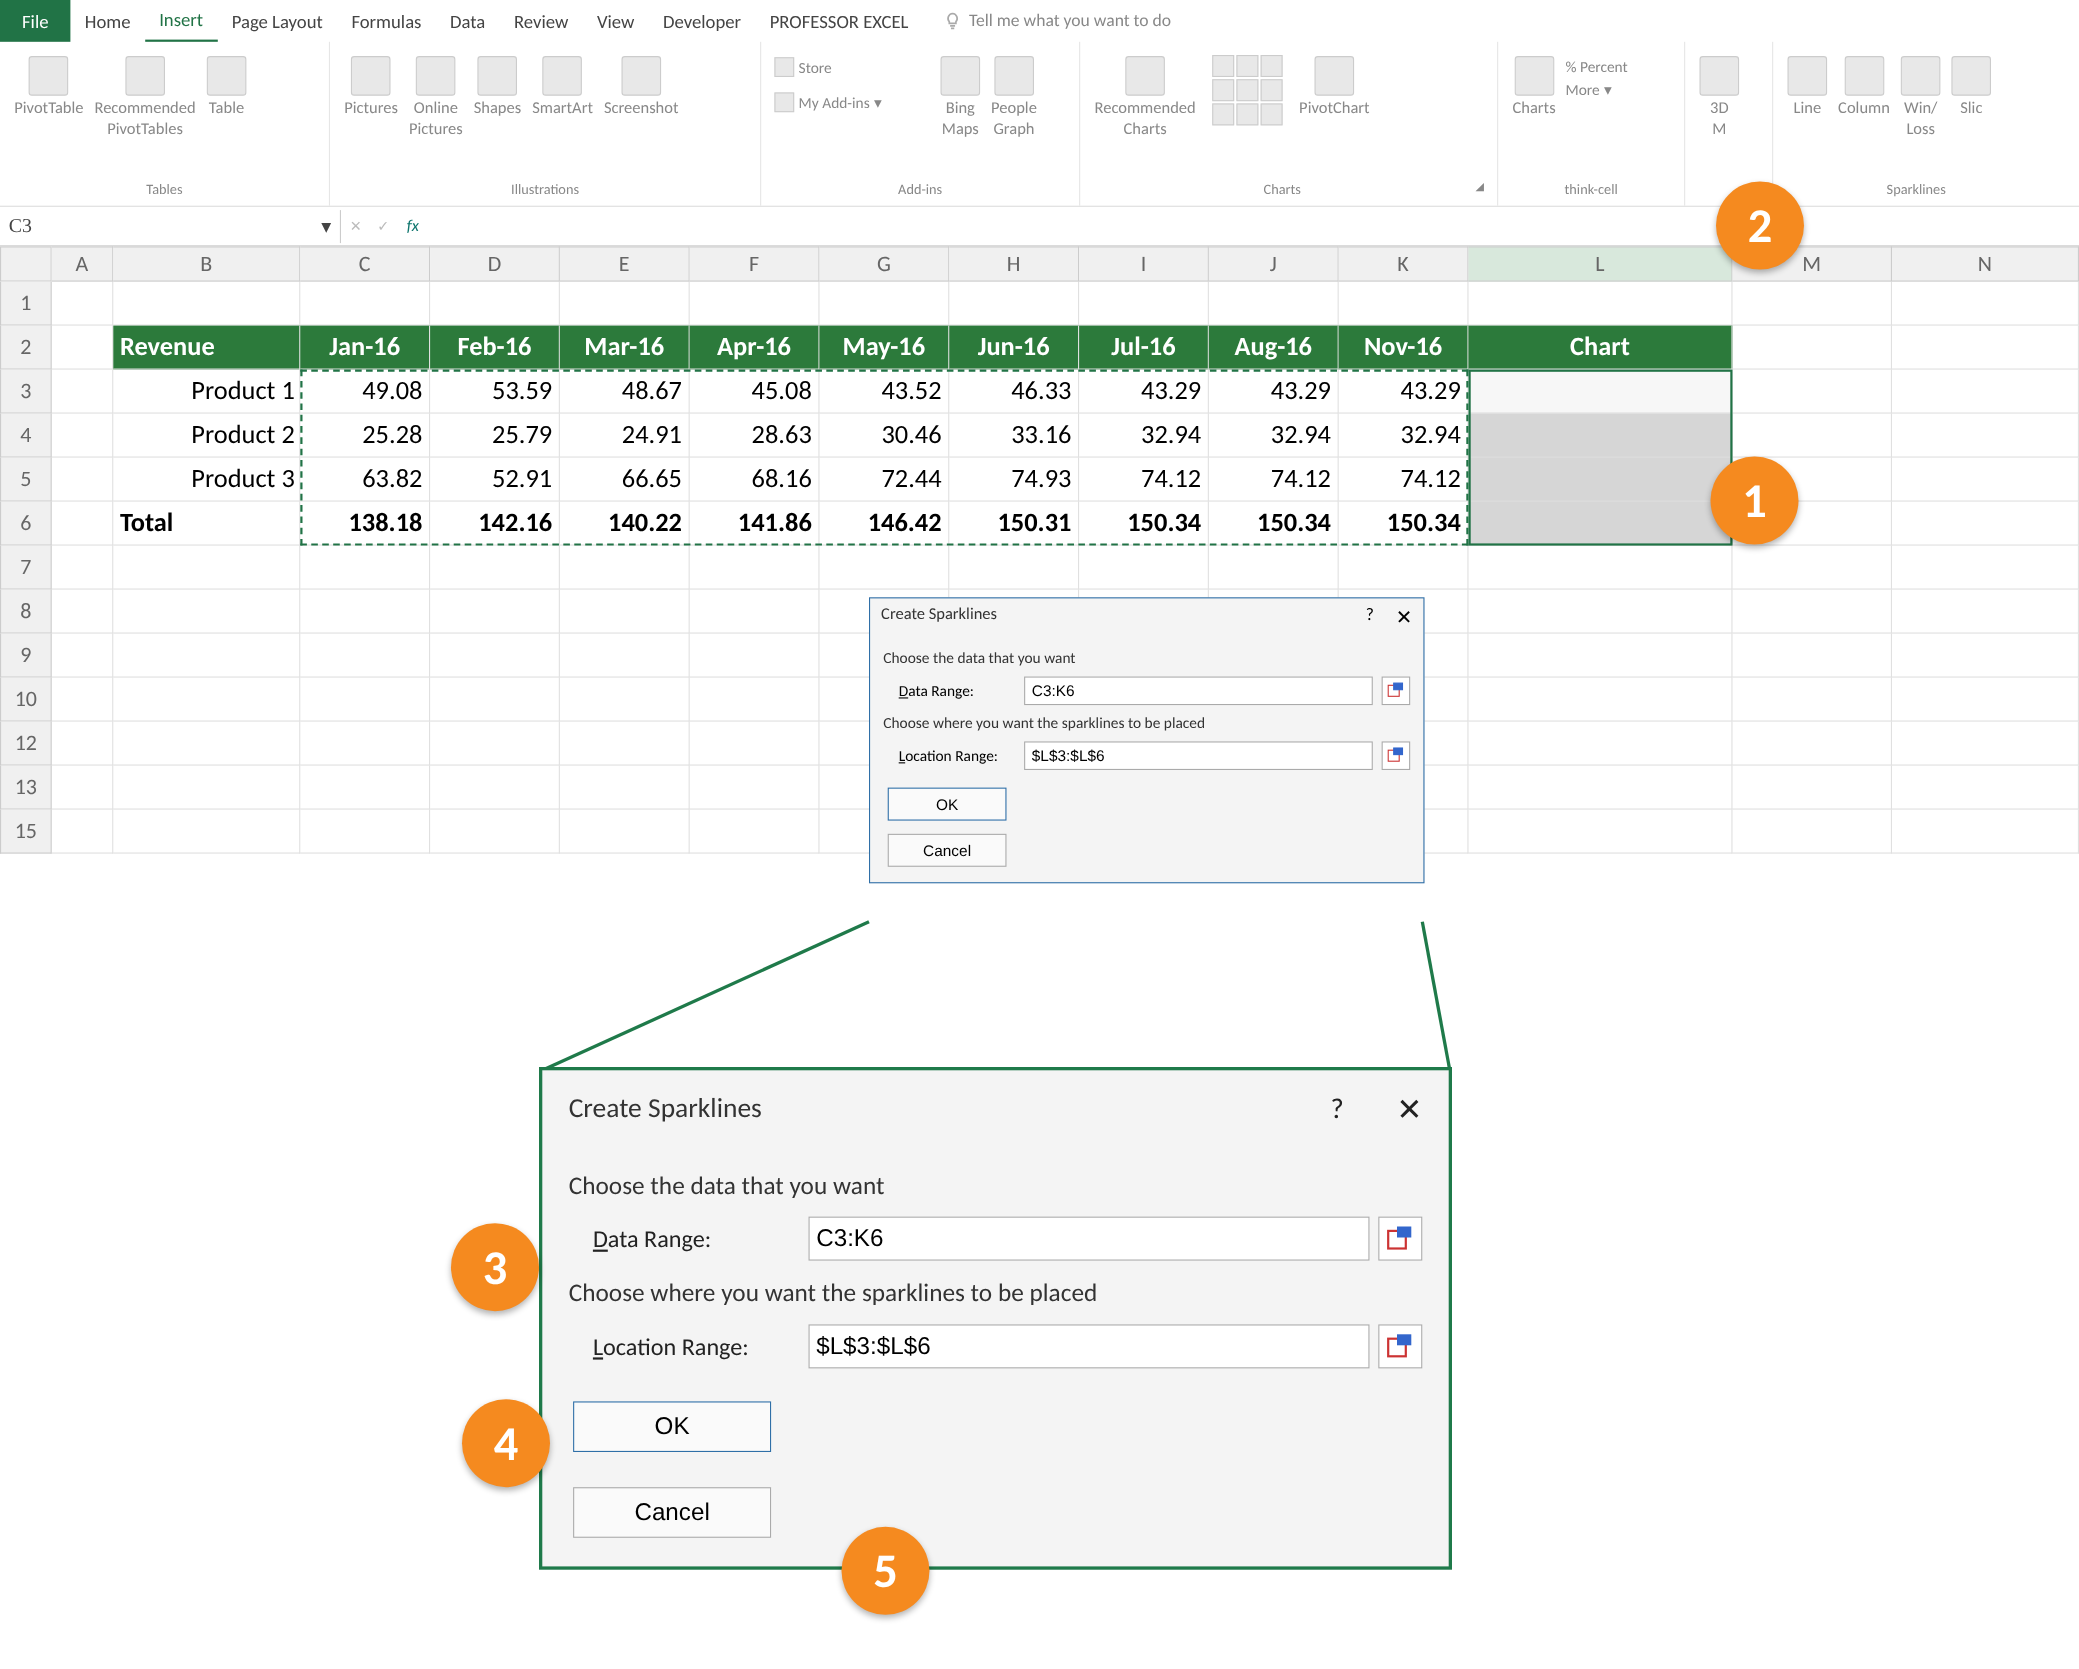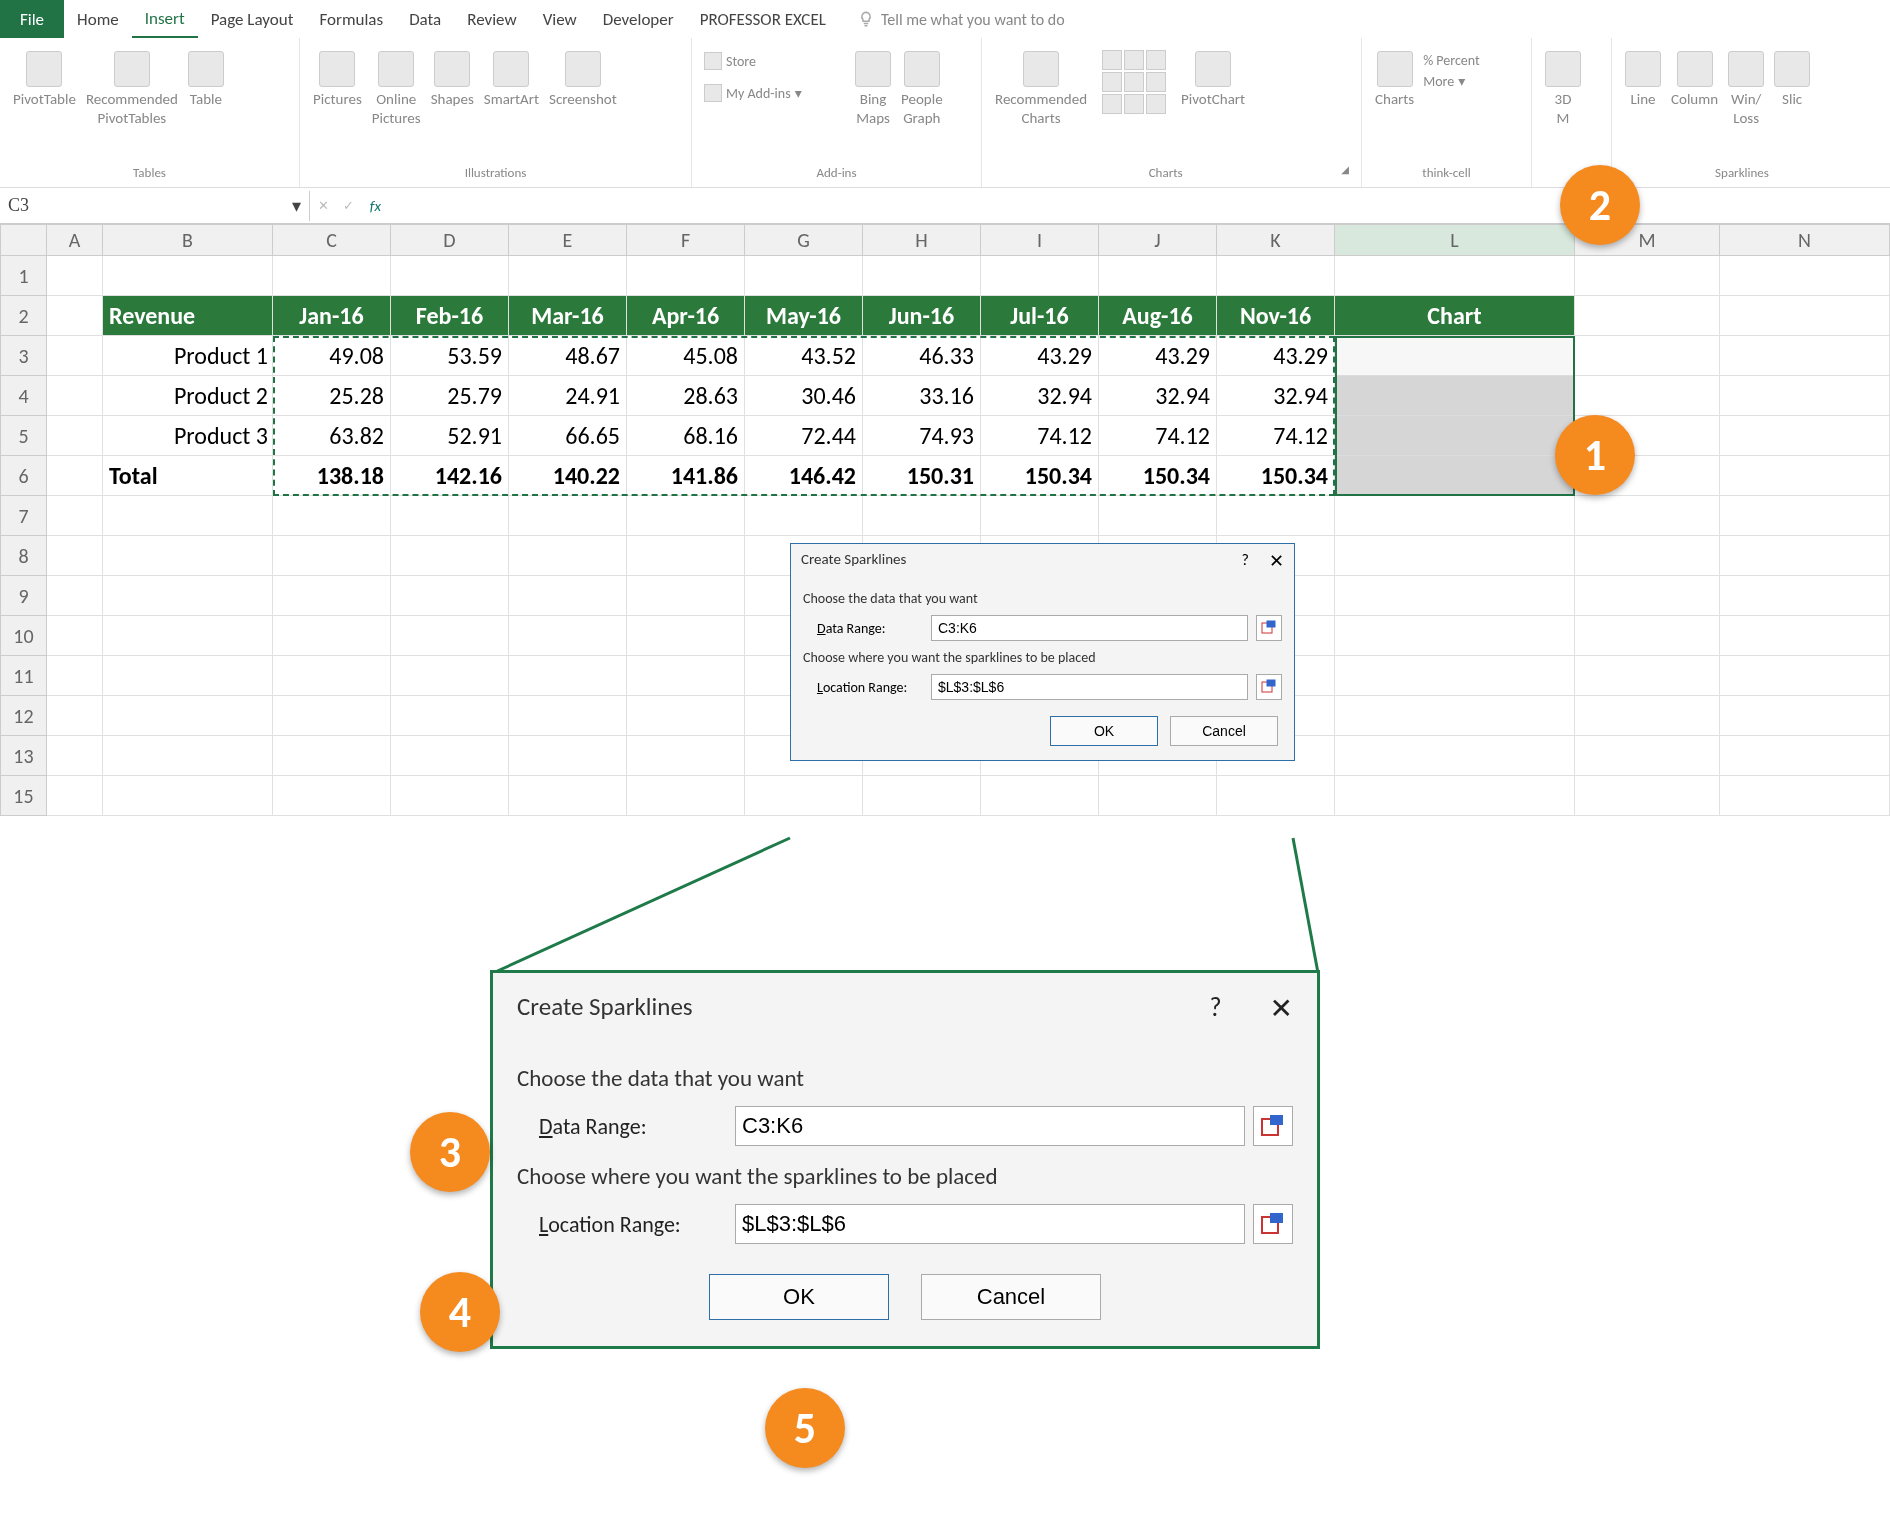--- a/index.html
+++ b/index.html
@@ -57,21 +57,21 @@
 
 .dialog-sm { position: absolute; left: 790px; top: 543px; width: 505px; border: 1px solid #2f6fa7; background: #f4f4f4; font-size: 14px; z-index: 10; }
 .dlg-title { display: flex; align-items: flex-start; padding: 6px 10px; }
 .dlg-title span:first-child { flex: 1; font-size: 15px; color: #333; }
 .dlg-body { padding: 6px 12px 10px; }
 .dlg-lbl { margin: 6px 0 8px; color: #333; }
 .dlg-row { display: flex; align-items: center; gap: 8px; margin-bottom: 8px; }
 .dlg-row label { width: 120px; text-align: left; padding-left: 14px; }
 .dlg-in { flex: 1; border: 1px solid #aaa; height: 26px; padding: 2px 6px; background: #fff; font-size: 14px; }
 .dlg-pick { width: 26px; height: 26px; border: 1px solid #aaa; background: #fff; display: inline-flex; align-items: center; justify-content: center; }
-.dlg-btns { display: flex; justify-content: flex-end; gap: 12px; padding: 8px 4px 4px; }
+.dlg-btns { display: flex; justify-content: flex-end; gap: 12px; padding: 8px 4px 4px; flex-direction: column; }
 .dlg-btn { width: 108px; height: 30px; border: 1px solid #aaa; background: #fafafa; font-size: 14px; cursor: pointer; }
 .dlg-btn.primary { border: 1px solid #2f6fa7; }
 
 
 .dialog-lg { position: absolute; left: 490px; top: 970px; width: 830px; border: 3px solid #1f7a4a; background: #f4f4f4; font-size: 23px; z-index: 20; color: #222; }
 .dialog-lg .dlg-title { padding: 18px 24px 12px; }
 .dialog-lg .dlg-title span:first-child { font-size: 25px; }
 .dialog-lg .dlg-body { padding: 10px 24px 16px; }
 .dialog-lg .dlg-lbl { font-size: 23px; margin: 16px 0 14px; }
 .dialog-lg .dlg-row label { width: 210px; padding-left: 22px; font-size: 22px; }
@@ -482,37 +482,20 @@
       <div class="cell" style="width:118px"></div>
       <div class="cell" style="width:118px"></div>
       <div class="cell" style="width:118px"></div>
       <div class="cell" style="width:118px"></div>
       <div class="cell" style="width:118px"></div>
       <div class="cell" style="width:240px"></div>
       <div class="cell" style="width:145px"></div>
       <div class="cell" style="width:170px"></div>
     </div>
     <div class="row">
-      <div class="rowh">11</div>
-      <div class="cell" style="width:56px"></div>
-      <div class="cell" style="width:170px"></div>
-      <div class="cell" style="width:118px"></div>
-      <div class="cell" style="width:118px"></div>
-      <div class="cell" style="width:118px"></div>
-      <div class="cell" style="width:118px"></div>
-      <div class="cell" style="width:118px"></div>
-      <div class="cell" style="width:118px"></div>
-      <div class="cell" style="width:118px"></div>
-      <div class="cell" style="width:118px"></div>
-      <div class="cell" style="width:118px"></div>
-      <div class="cell" style="width:240px"></div>
-      <div class="cell" style="width:145px"></div>
-      <div class="cell" style="width:170px"></div>
-    </div>
-    <div class="row">
       <div class="rowh">12</div>
       <div class="cell" style="width:56px"></div>
       <div class="cell" style="width:170px"></div>
       <div class="cell" style="width:118px"></div>
       <div class="cell" style="width:118px"></div>
       <div class="cell" style="width:118px"></div>
       <div class="cell" style="width:118px"></div>
       <div class="cell" style="width:118px"></div>
       <div class="cell" style="width:118px"></div>
       <div class="cell" style="width:118px"></div>

